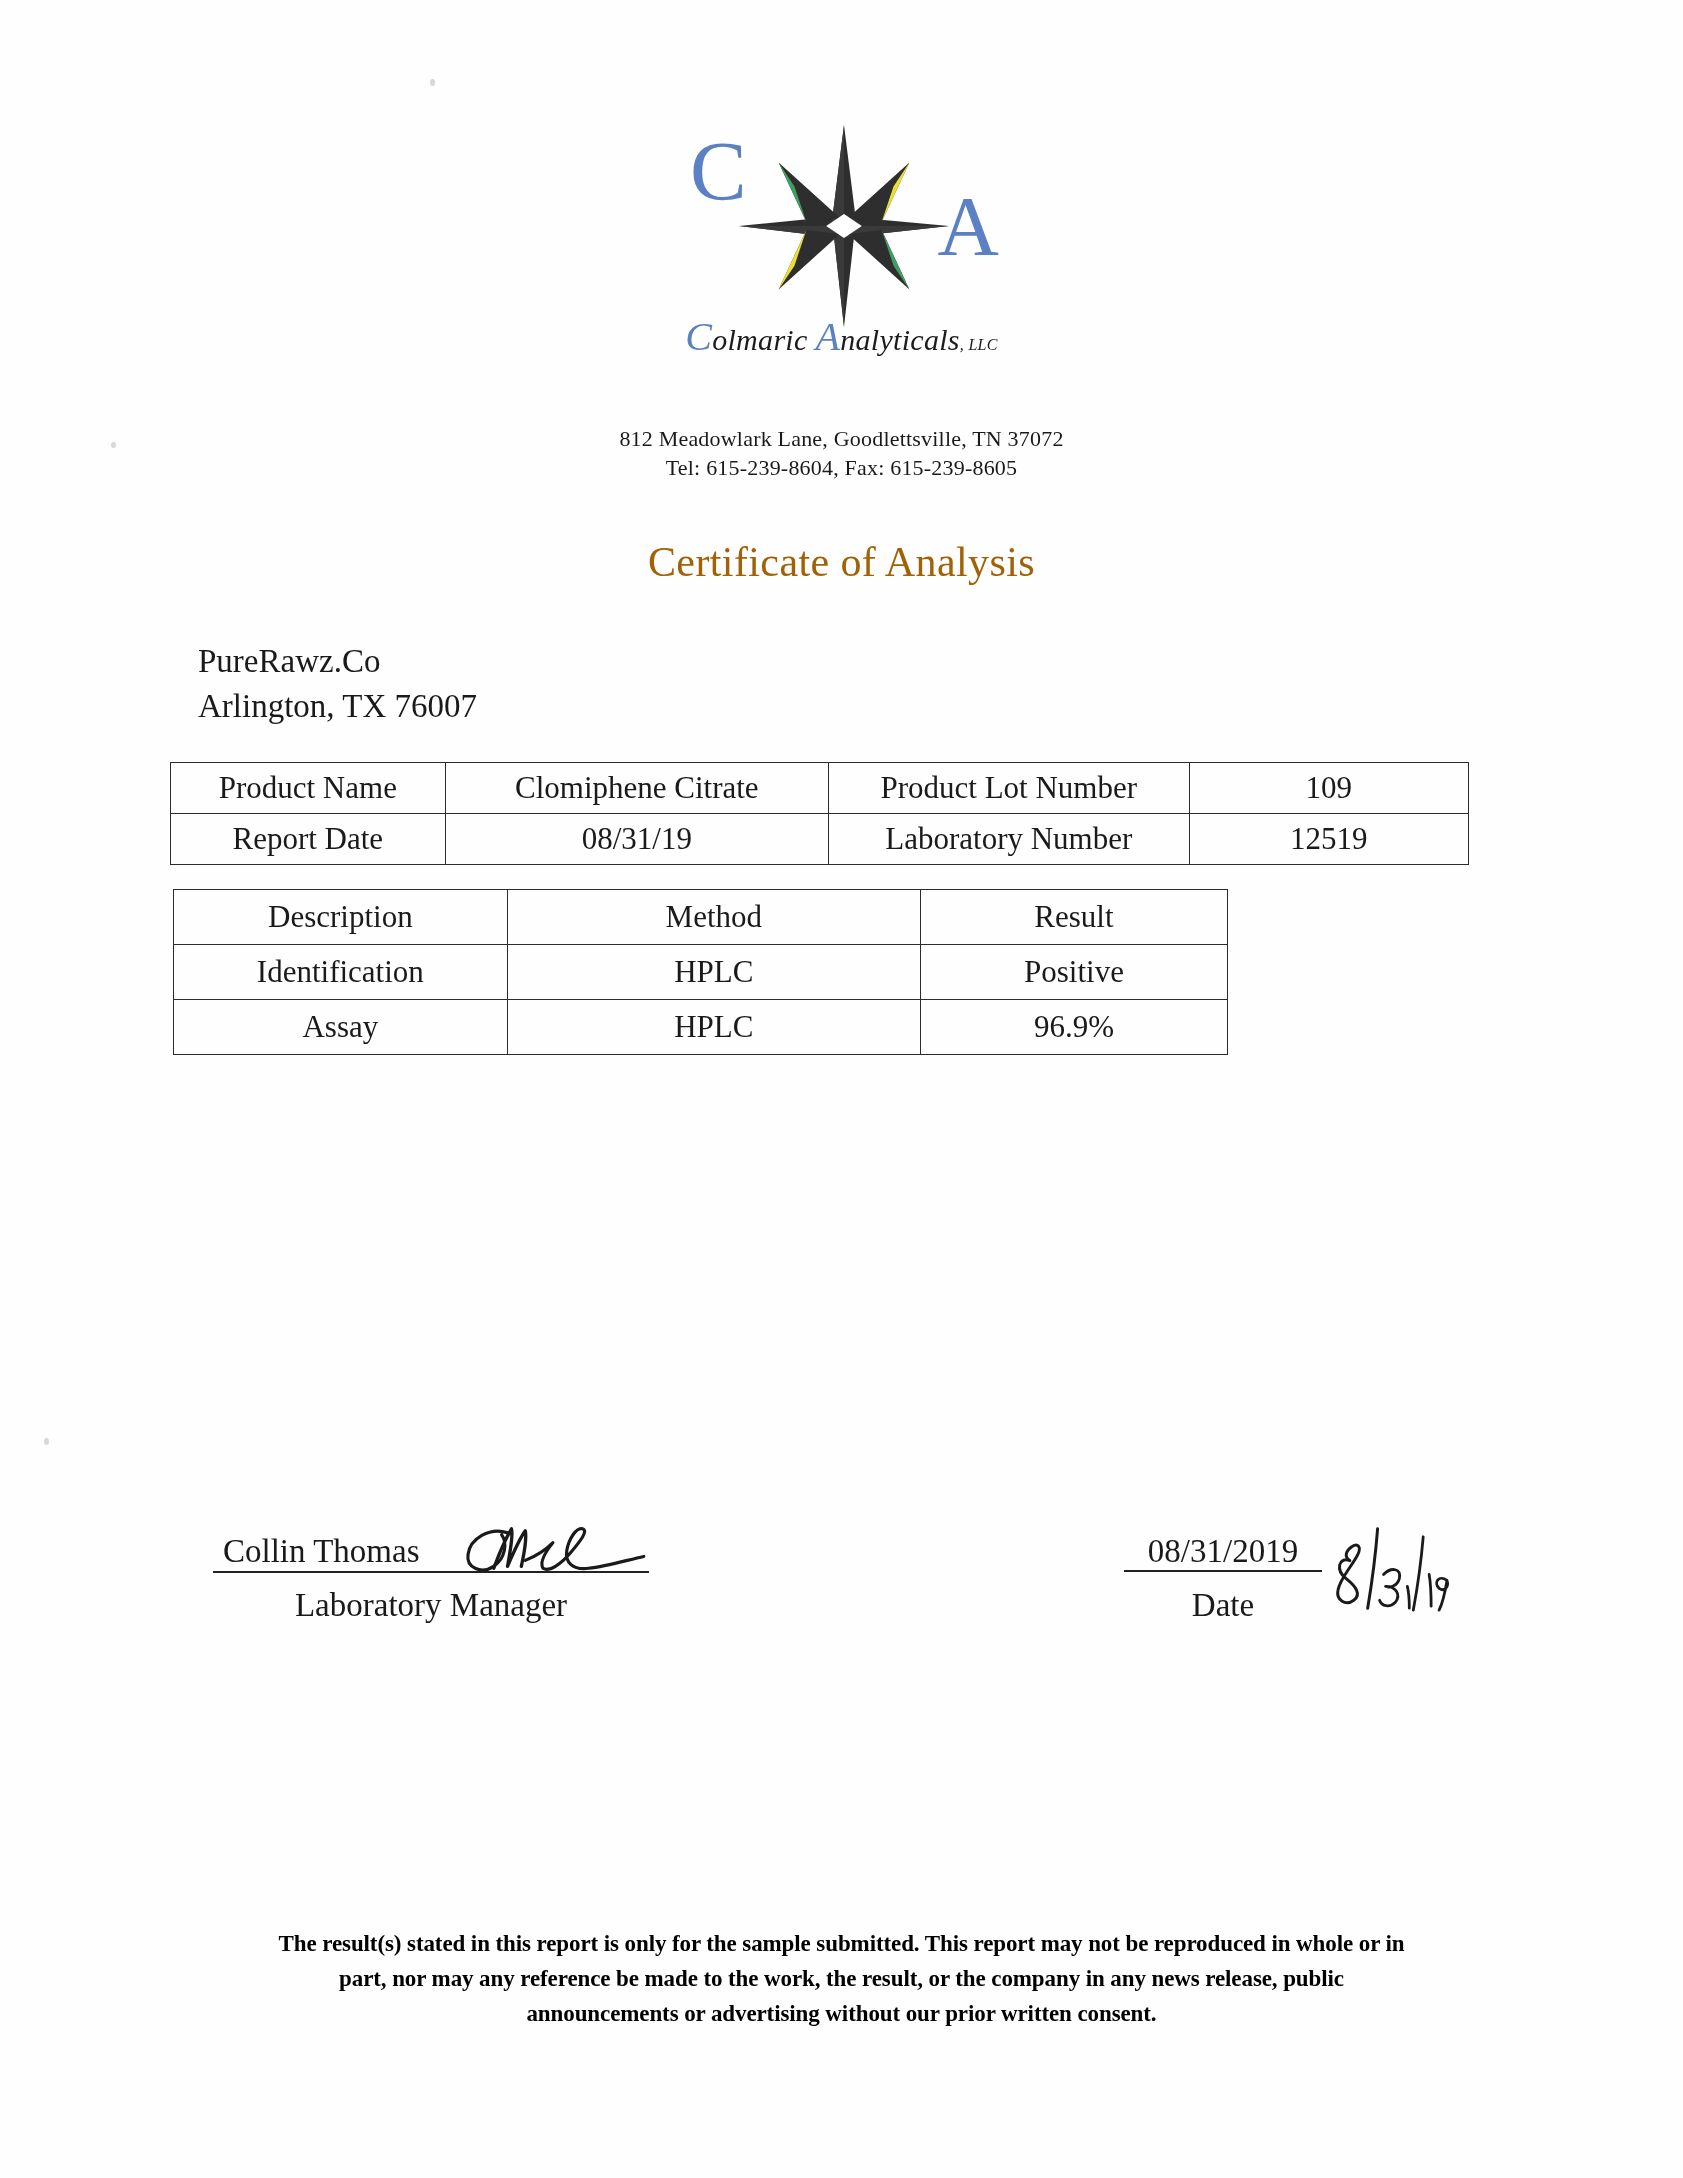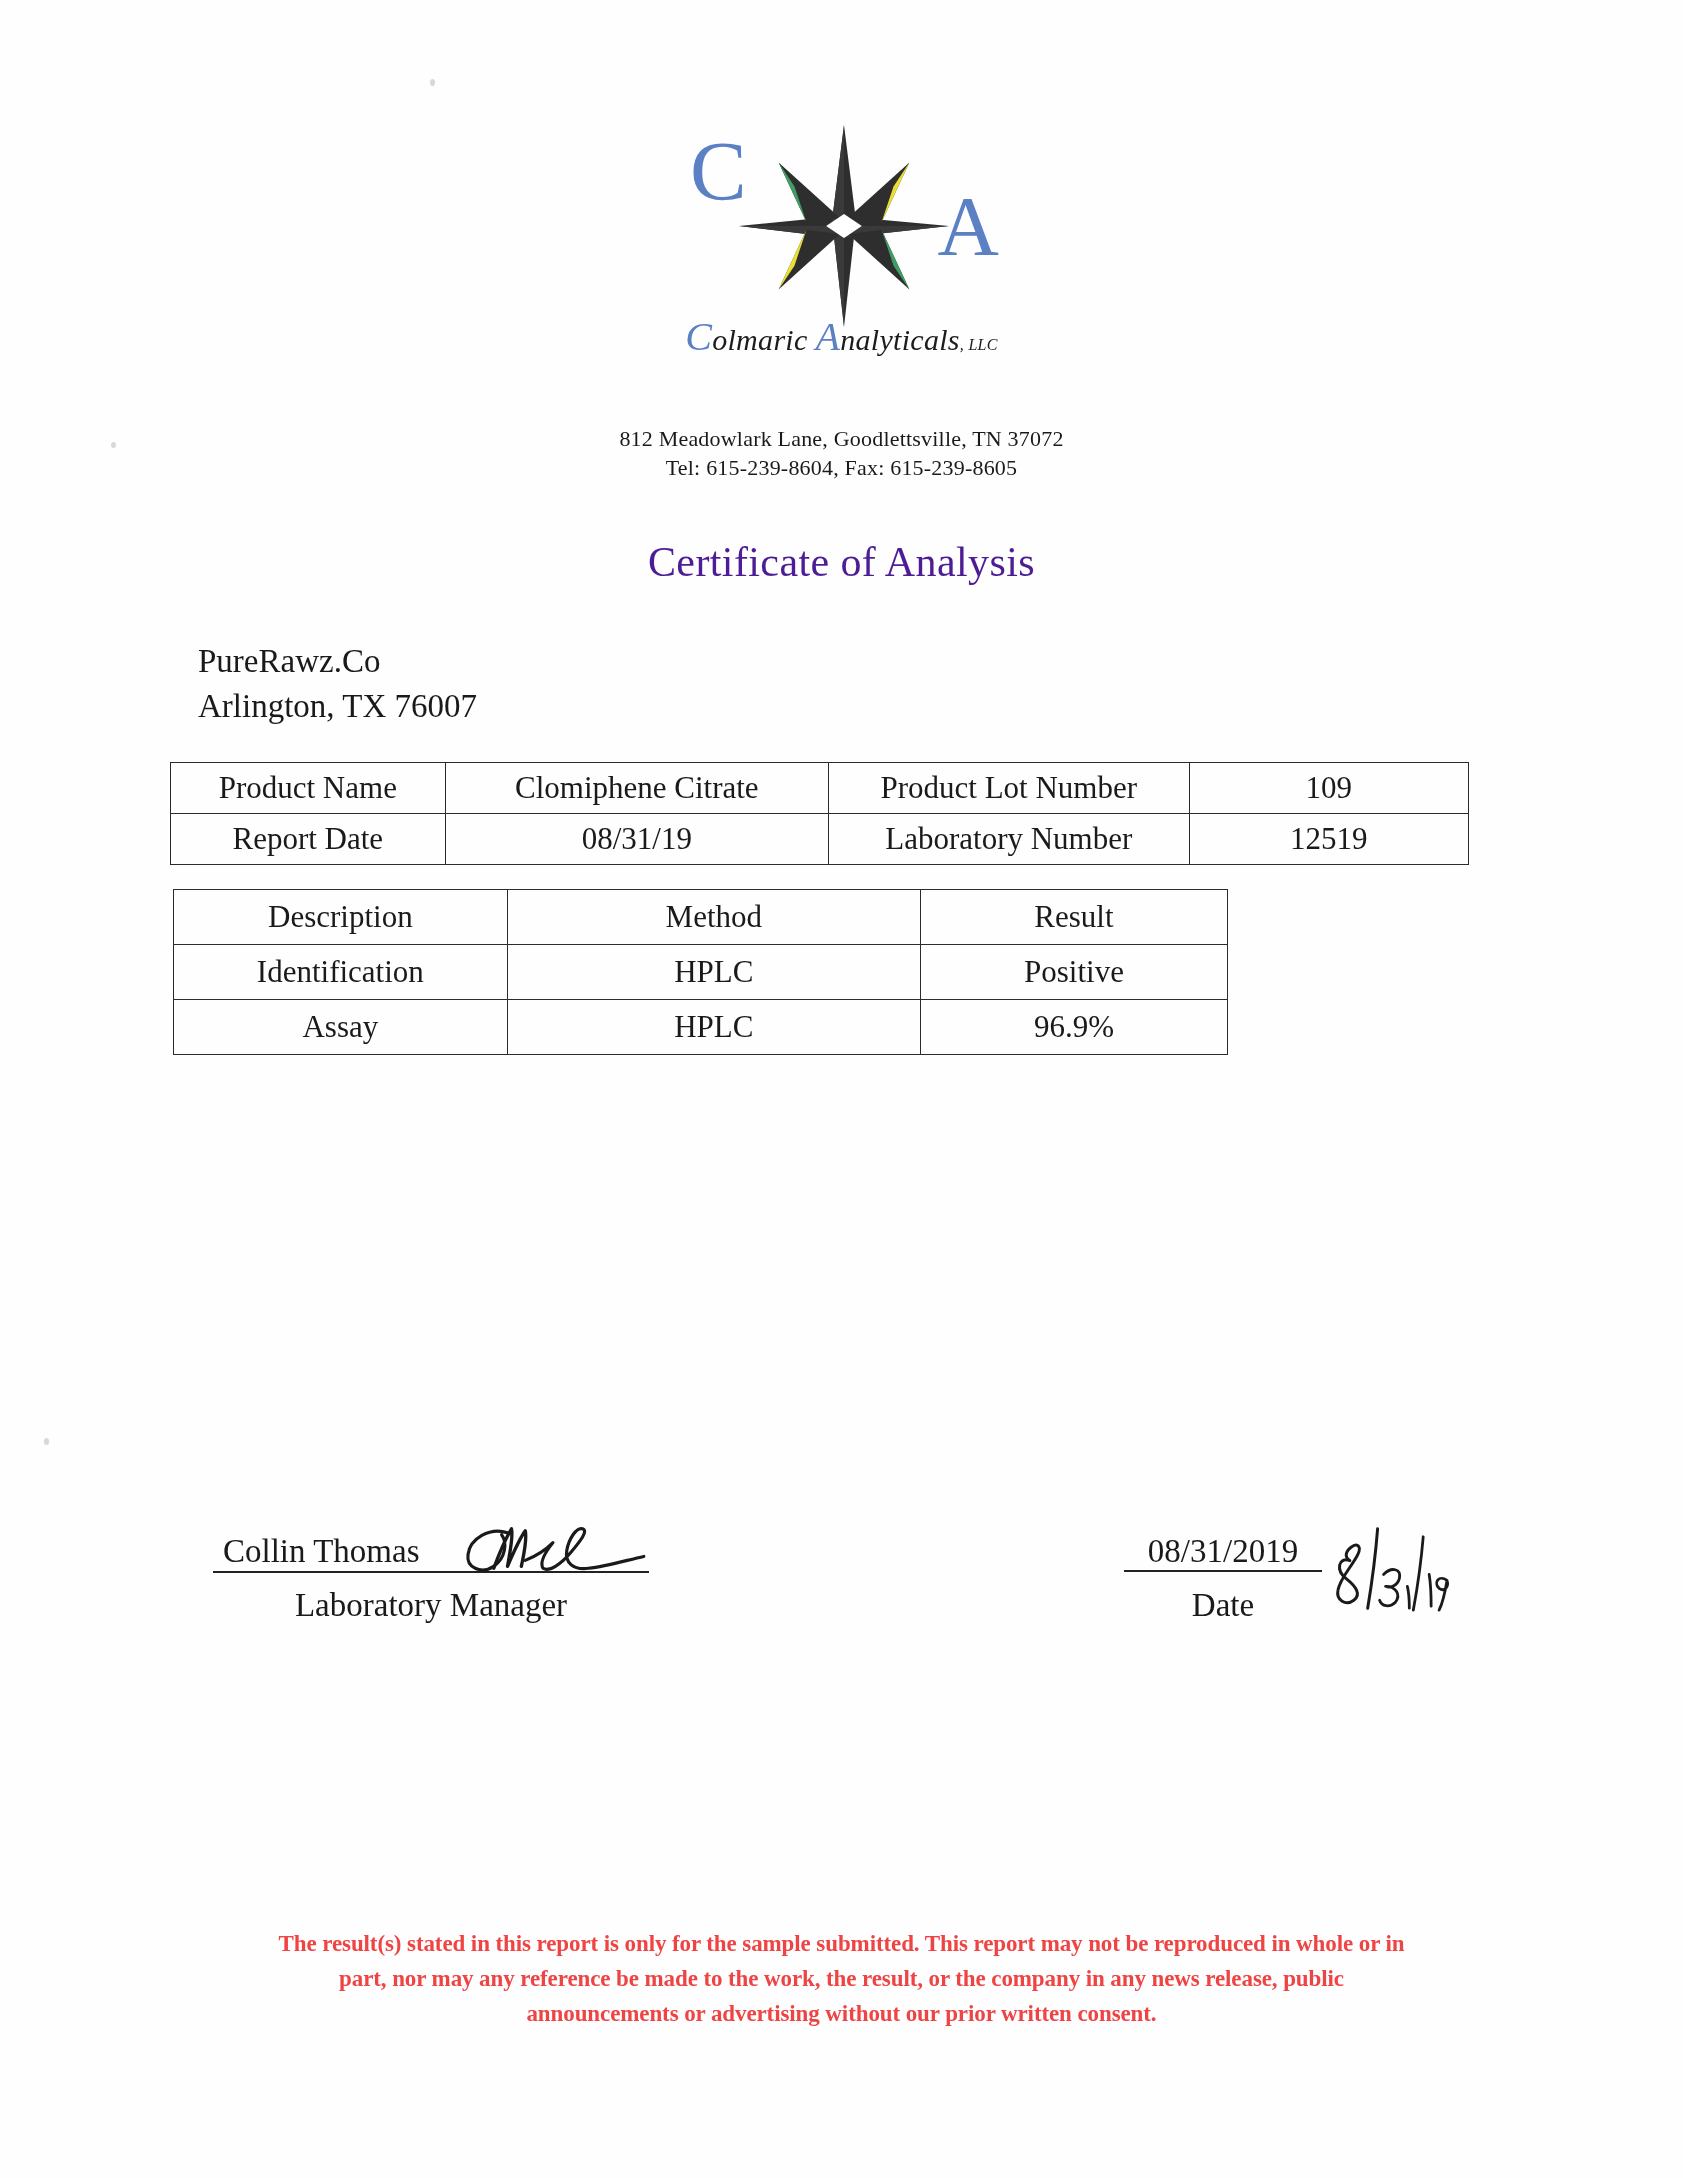--- a/index.html
+++ b/index.html
@@ -89,21 +89,21 @@
     letter-spacing: 0.2px;
   }
 
   
   .doc-title {
     position: absolute;
     left: 0;
     right: 0;
     top: 538px;
     text-align: center;
-    color: #4c1d95;
+    color: #a16207;
     font-size: 42px;
     letter-spacing: 0.4px;
   }
 
   
   .customer {
     position: absolute;
     left: 198px;
     top: 639px;
     font-size: 33px;
@@ -201,21 +201,21 @@
     pointer-events: none;
   }
 
   
   .footer {
     position: absolute;
     left: 193px;
     right: 193px;
     top: 1927px;
     text-align: center;
-    color: #ef4444;
+    color: #000000;
     font-weight: bold;
     font-size: 23px;
     line-height: 1.52;
     letter-spacing: -0.1px;
   }
 </style>
 </head>
 <body>
 
 <div class="page">

